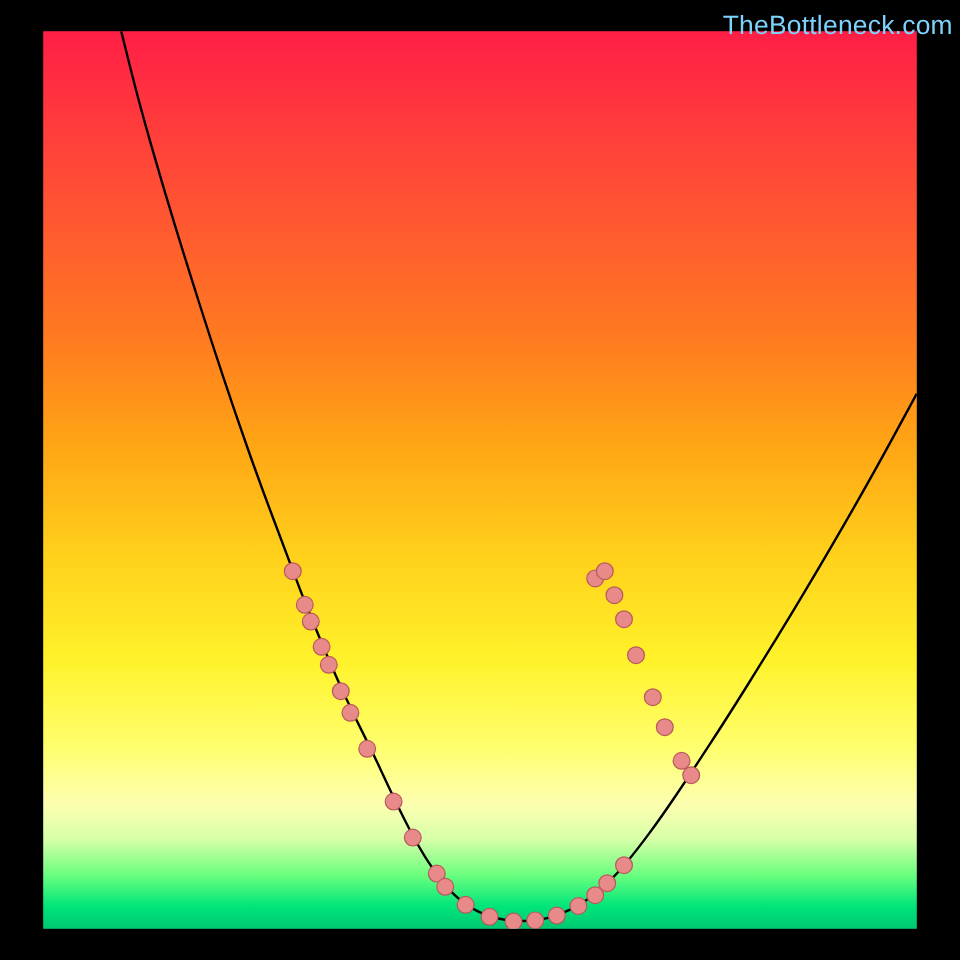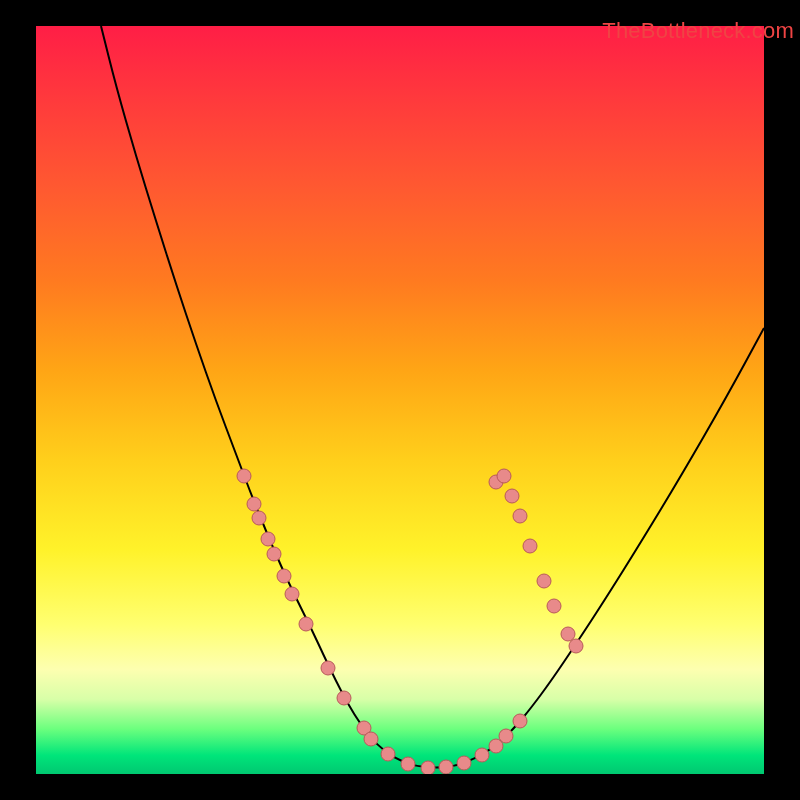--- a/index.html
+++ b/index.html
@@ -36,23 +36,23 @@
       #ffff70 80%,
       #fdffb0 86%,
       #d8ffa8 90%,
       #6bff7e 94%,
       #00e57a 97.5%,
       #00c871 100%
     );
   }
   .watermark {
     position: absolute;
-    top: 18px;
+    top: 8px;
     right: 6px;
-    color: #ef4444;
+    color: #7dd3fc;
     font-size: 22px;
     letter-spacing: 0.2px;
     z-index: 5;
     user-select: none;
   }
   svg.overlay {
     position: absolute;
     left: 0;
     top: 0;
     width: 728px;

